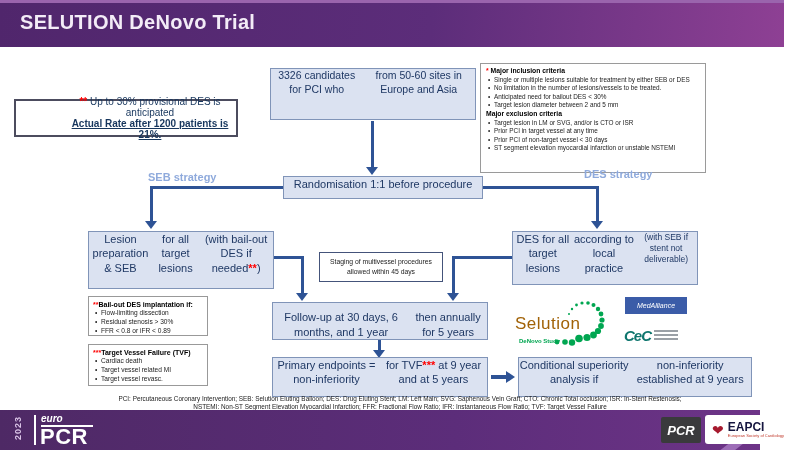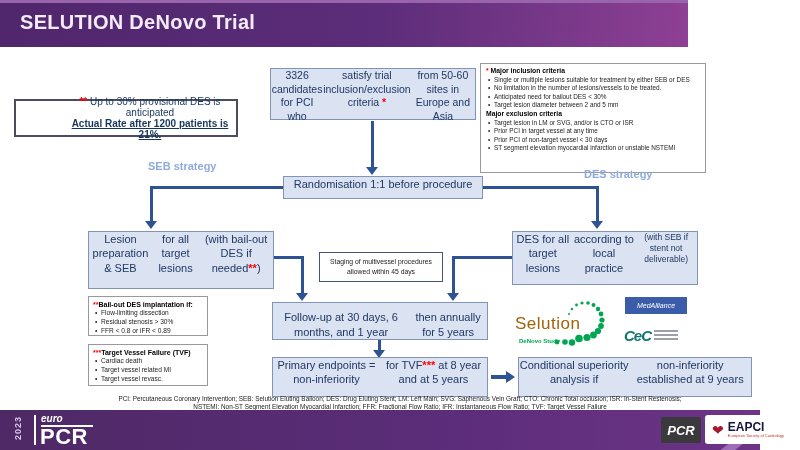--- a/index.html
+++ b/index.html
@@ -1,19 +1,19 @@
 <!DOCTYPE html>
 <html><head>
 <meta charset="utf-8">
 <style>
   html,body{margin:0;padding:0;background:#888;}
   .slide{position:relative;width:800px;height:450px;background:#ffffff;overflow:hidden;
          font-family:"Liberation Sans",sans-serif;}
   
-  .header{position:absolute;left:0;top:0;width:688px;height:47px;
+  .header{position:absolute;left:0;top:0;width:784px;height:47px;
           background:linear-gradient(95deg,#50266c 0%,#5c2d7a 55%,#8e4094 100%);
           border-top:3px solid #9a64ad;box-sizing:border-box;}
   .title{position:absolute;left:20px;top:8px;color:#f3ecf7;font-size:20px;font-weight:600;letter-spacing:.3px;}
   
   .fbox{position:absolute;background:#dbe2f1;border:1px solid #8094b8;color:#1f3864;
         display:flex;flex-direction:row;justify-content:center;text-align:center;
         box-sizing:border-box;font-size:10.5px;font-weight:500;line-height:1.3;}
   .wbox{position:absolute;background:#fff;box-sizing:border-box;color:#111;text-align:left;}
   .red{color:#ff0000;font-weight:700;}
   .small-sub{font-size:8.5px;font-weight:400;}
@@ -82,21 +82,20 @@
     <div class="title">SELUTION DeNovo Trial</div>
   </div>
 
   <div class="wbox note" style="left:14px;top:99px;width:224px;height:38px;">
     <div><span class="red">**</span><span> Up to 30% provisional DES is anticipated</span></div>
     <div class="l2">Actual Rate after 1200 patients is 21%.</div>
   </div>
 
   <div class="fbox" style="left:270px;top:68px;width:206px;height:52px;">
     <div>3326 candidates for PCI who</div>
-    <div><span>satisfy trial inclusion/exclusion criteria</span> <span class="red">*</span></div>
     <div>from 50-60 sites in Europe and Asia</div>
   </div>
 
   <div class="wbox crit" style="left:480px;top:63px;width:226px;height:110px;">
     <div class="ct"><span class="red">*</span> <span>Major inclusion criteria</span></div>
     <div class="item">Single or multiple lesions suitable for treatment by either SEB or DES</div>
     <div class="item">No limitation in the number of lesions/vessels to be treated.</div>
     <div class="item">Anticipated need for bailout DES &lt; 30%</div>
     <div class="item">Target lesion diameter between 2 and 5 mm</div>
     <div class="ct">Major exclusion criteria</div>
@@ -105,21 +104,21 @@
     <div class="item">Prior PCI of non-target vessel &lt; 30 days</div>
     <div class="item">ST segment elevation myocardial infarction or unstable NSTEMI</div>
   </div>
 
   <div class="vline" style="left:371px;top:121px;width:3px;height:47px;"></div>
   <div class="a-down" style="left:366px;top:167px;"></div>
 
   <div class="fbox" style="left:283px;top:176px;width:200px;height:23px;font-size:11px;">
     <div>Randomisation 1:1 before procedure</div>
   </div>
-  <div class="strategy" style="left:148px;top:160px;text-align:right;">SEB strategy</div>
+  <div class="strategy" style="left:148px;top:171px;text-align:right;">SEB strategy</div>
   <div class="strategy" style="left:584px;top:168px;">DES strategy</div>
 
   <div class="hline" style="left:150px;top:186px;width:133px;height:3px;"></div>
   <div class="vline" style="left:150px;top:186px;width:3px;height:36px;"></div>
   <div class="a-down" style="left:145px;top:221px;"></div>
 
   <div class="hline" style="left:483px;top:186px;width:116px;height:3px;"></div>
   <div class="vline" style="left:596px;top:186px;width:3px;height:36px;"></div>
   <div class="a-down" style="left:591px;top:221px;"></div>
 
@@ -165,21 +164,21 @@
   <div class="fbox" style="left:272px;top:302px;width:216px;height:38px;font-size:11px;align-items:flex-end;">
     <div>Follow-up at 30 days, 6 months, and 1 year</div>
     <div>then annually for 5 years</div>
   </div>
 
   <div class="vline" style="left:378px;top:340px;width:3px;height:11px;"></div>
   <div class="a-down" style="left:373px;top:350px;"></div>
 
   <div class="fbox" style="left:272px;top:357px;width:216px;height:40px;font-size:11px;">
     <div>Primary endpoints = non-inferiority</div>
-    <div><span>for TVF</span><span class="red">***</span><span> at 8 year and at 5 years</span></div>
+    <div><span>for TVF</span><span class="red">***</span><span> at 9 year and at 5 years</span></div>
   </div>
 
   <div class="hline" style="left:491px;top:375px;width:16px;height:4px;"></div>
   <div class="a-right" style="left:506px;top:371px;"></div>
 
   <div class="fbox" style="left:518px;top:357px;width:234px;height:40px;font-size:11px;">
     <div>Conditional superiority analysis if</div>
     <div>non-inferiority established at 9 years</div>
   </div>
 

